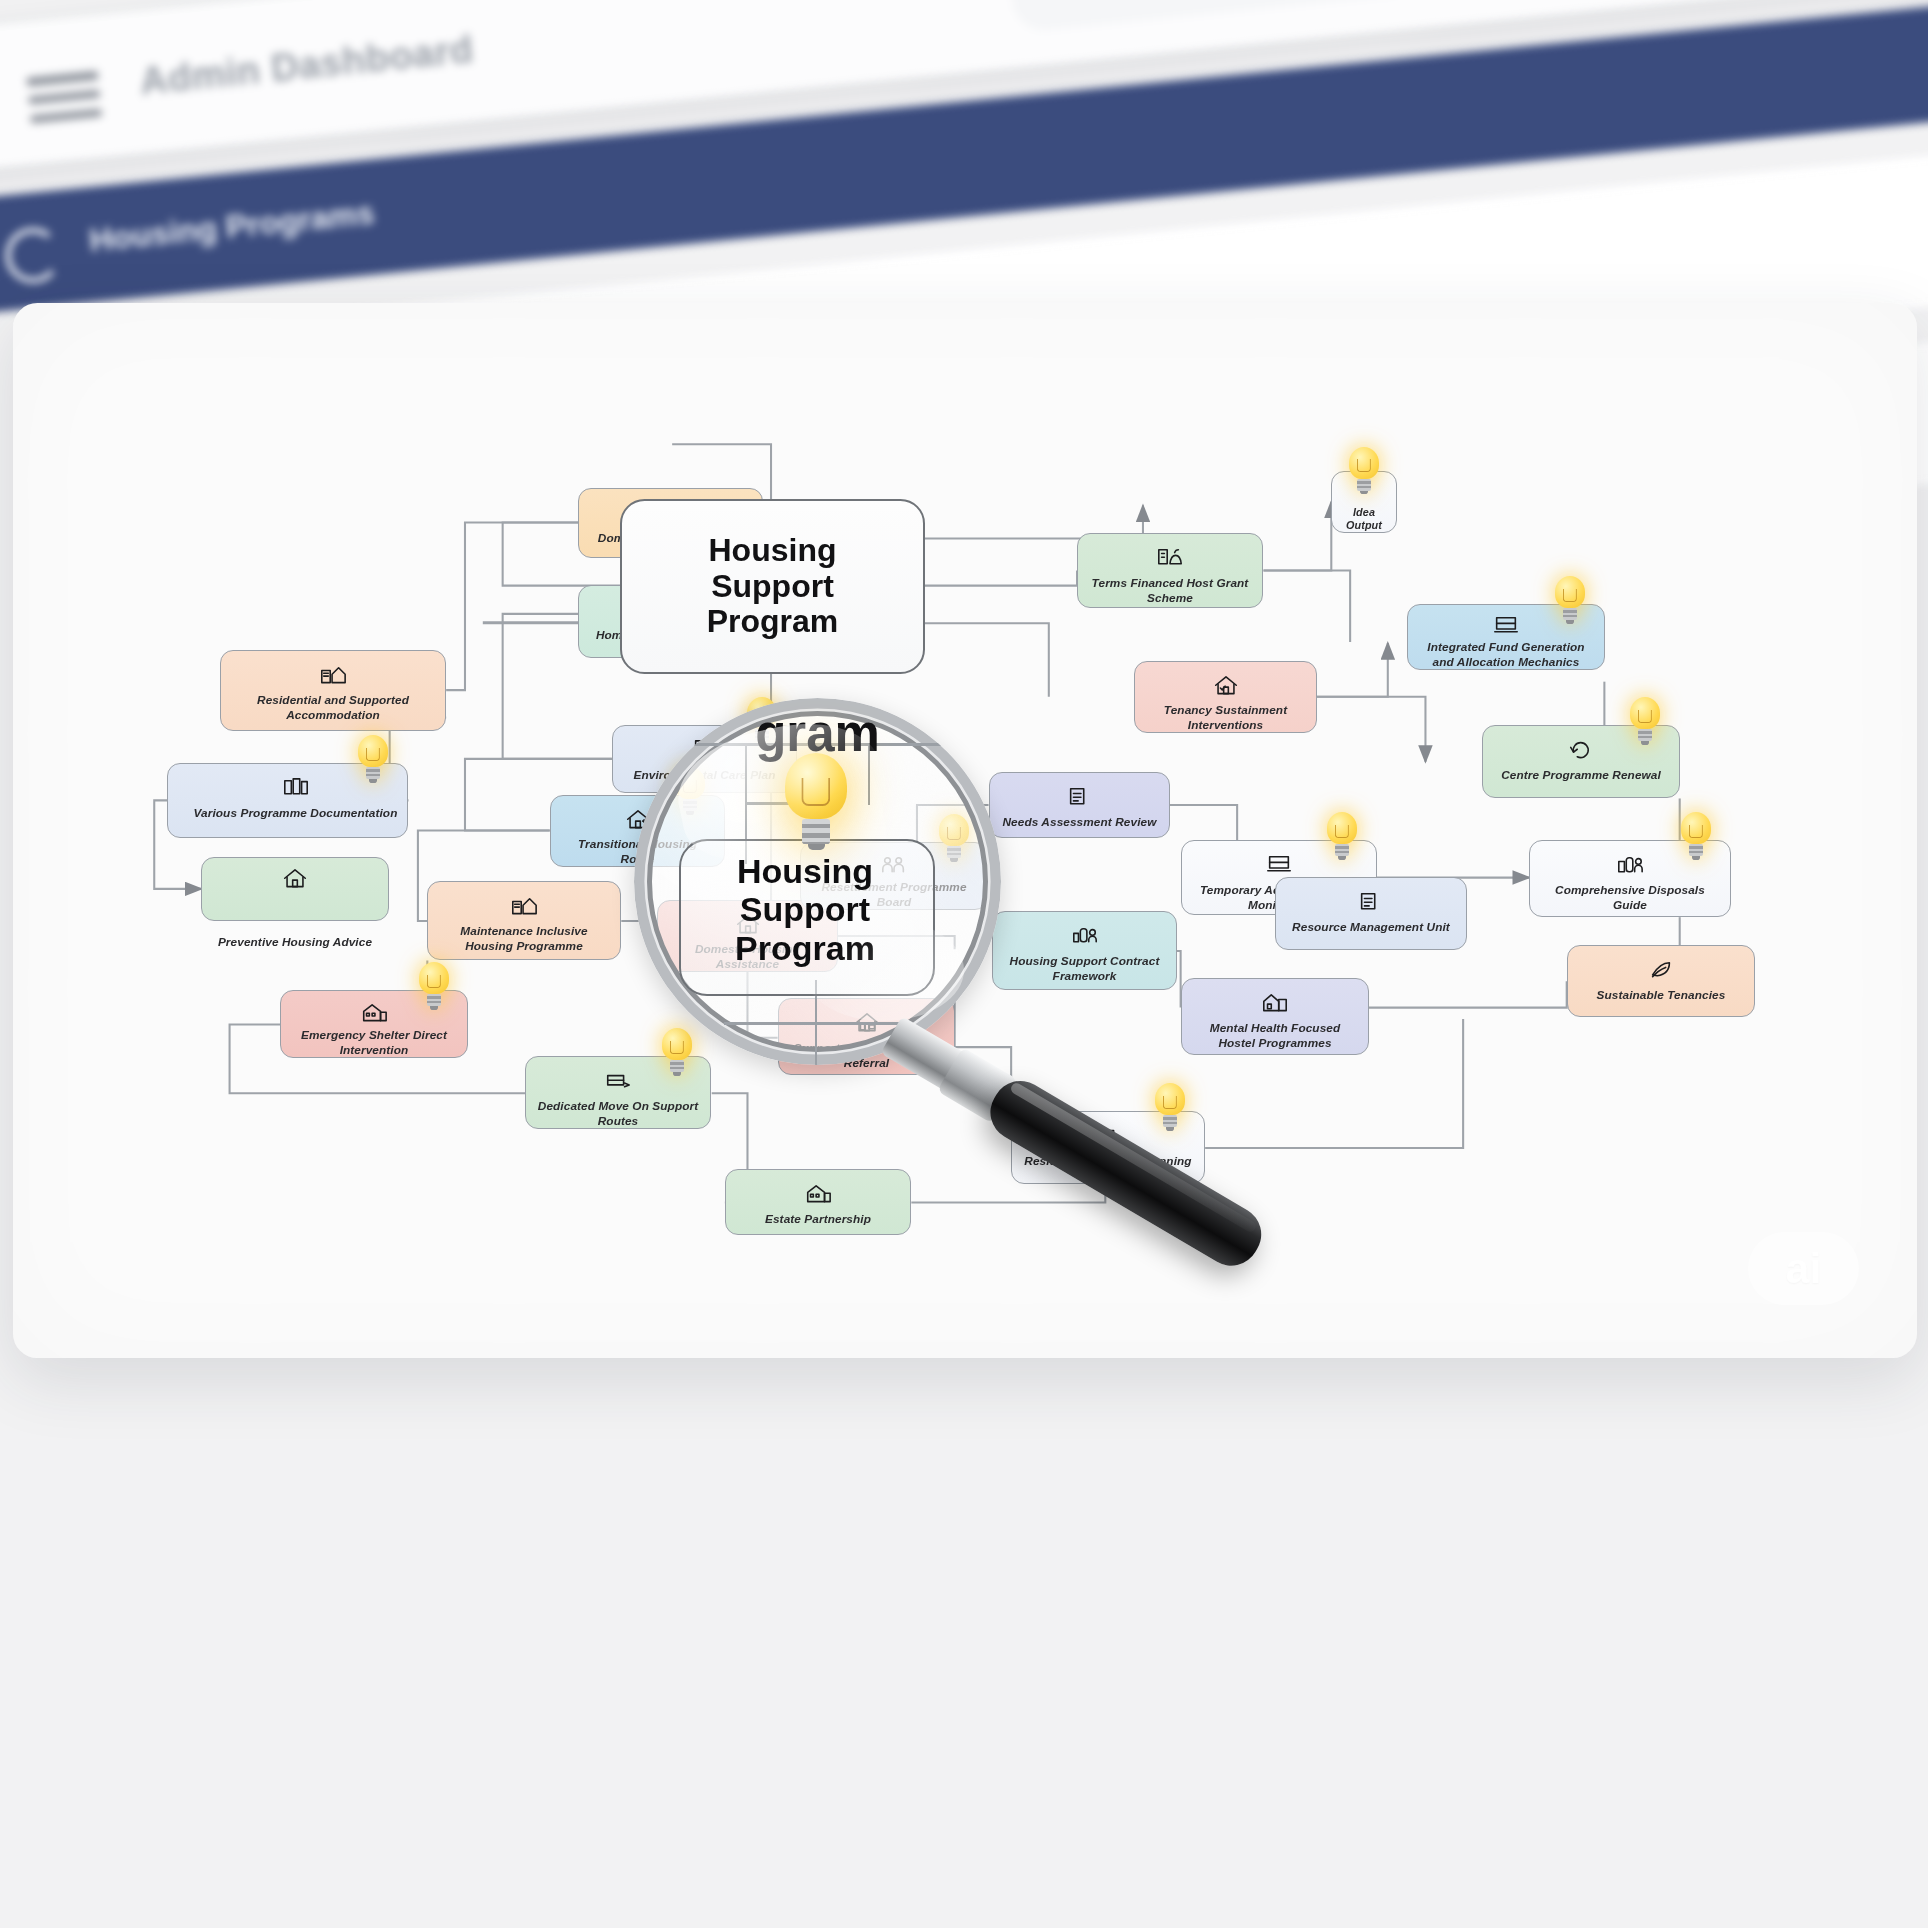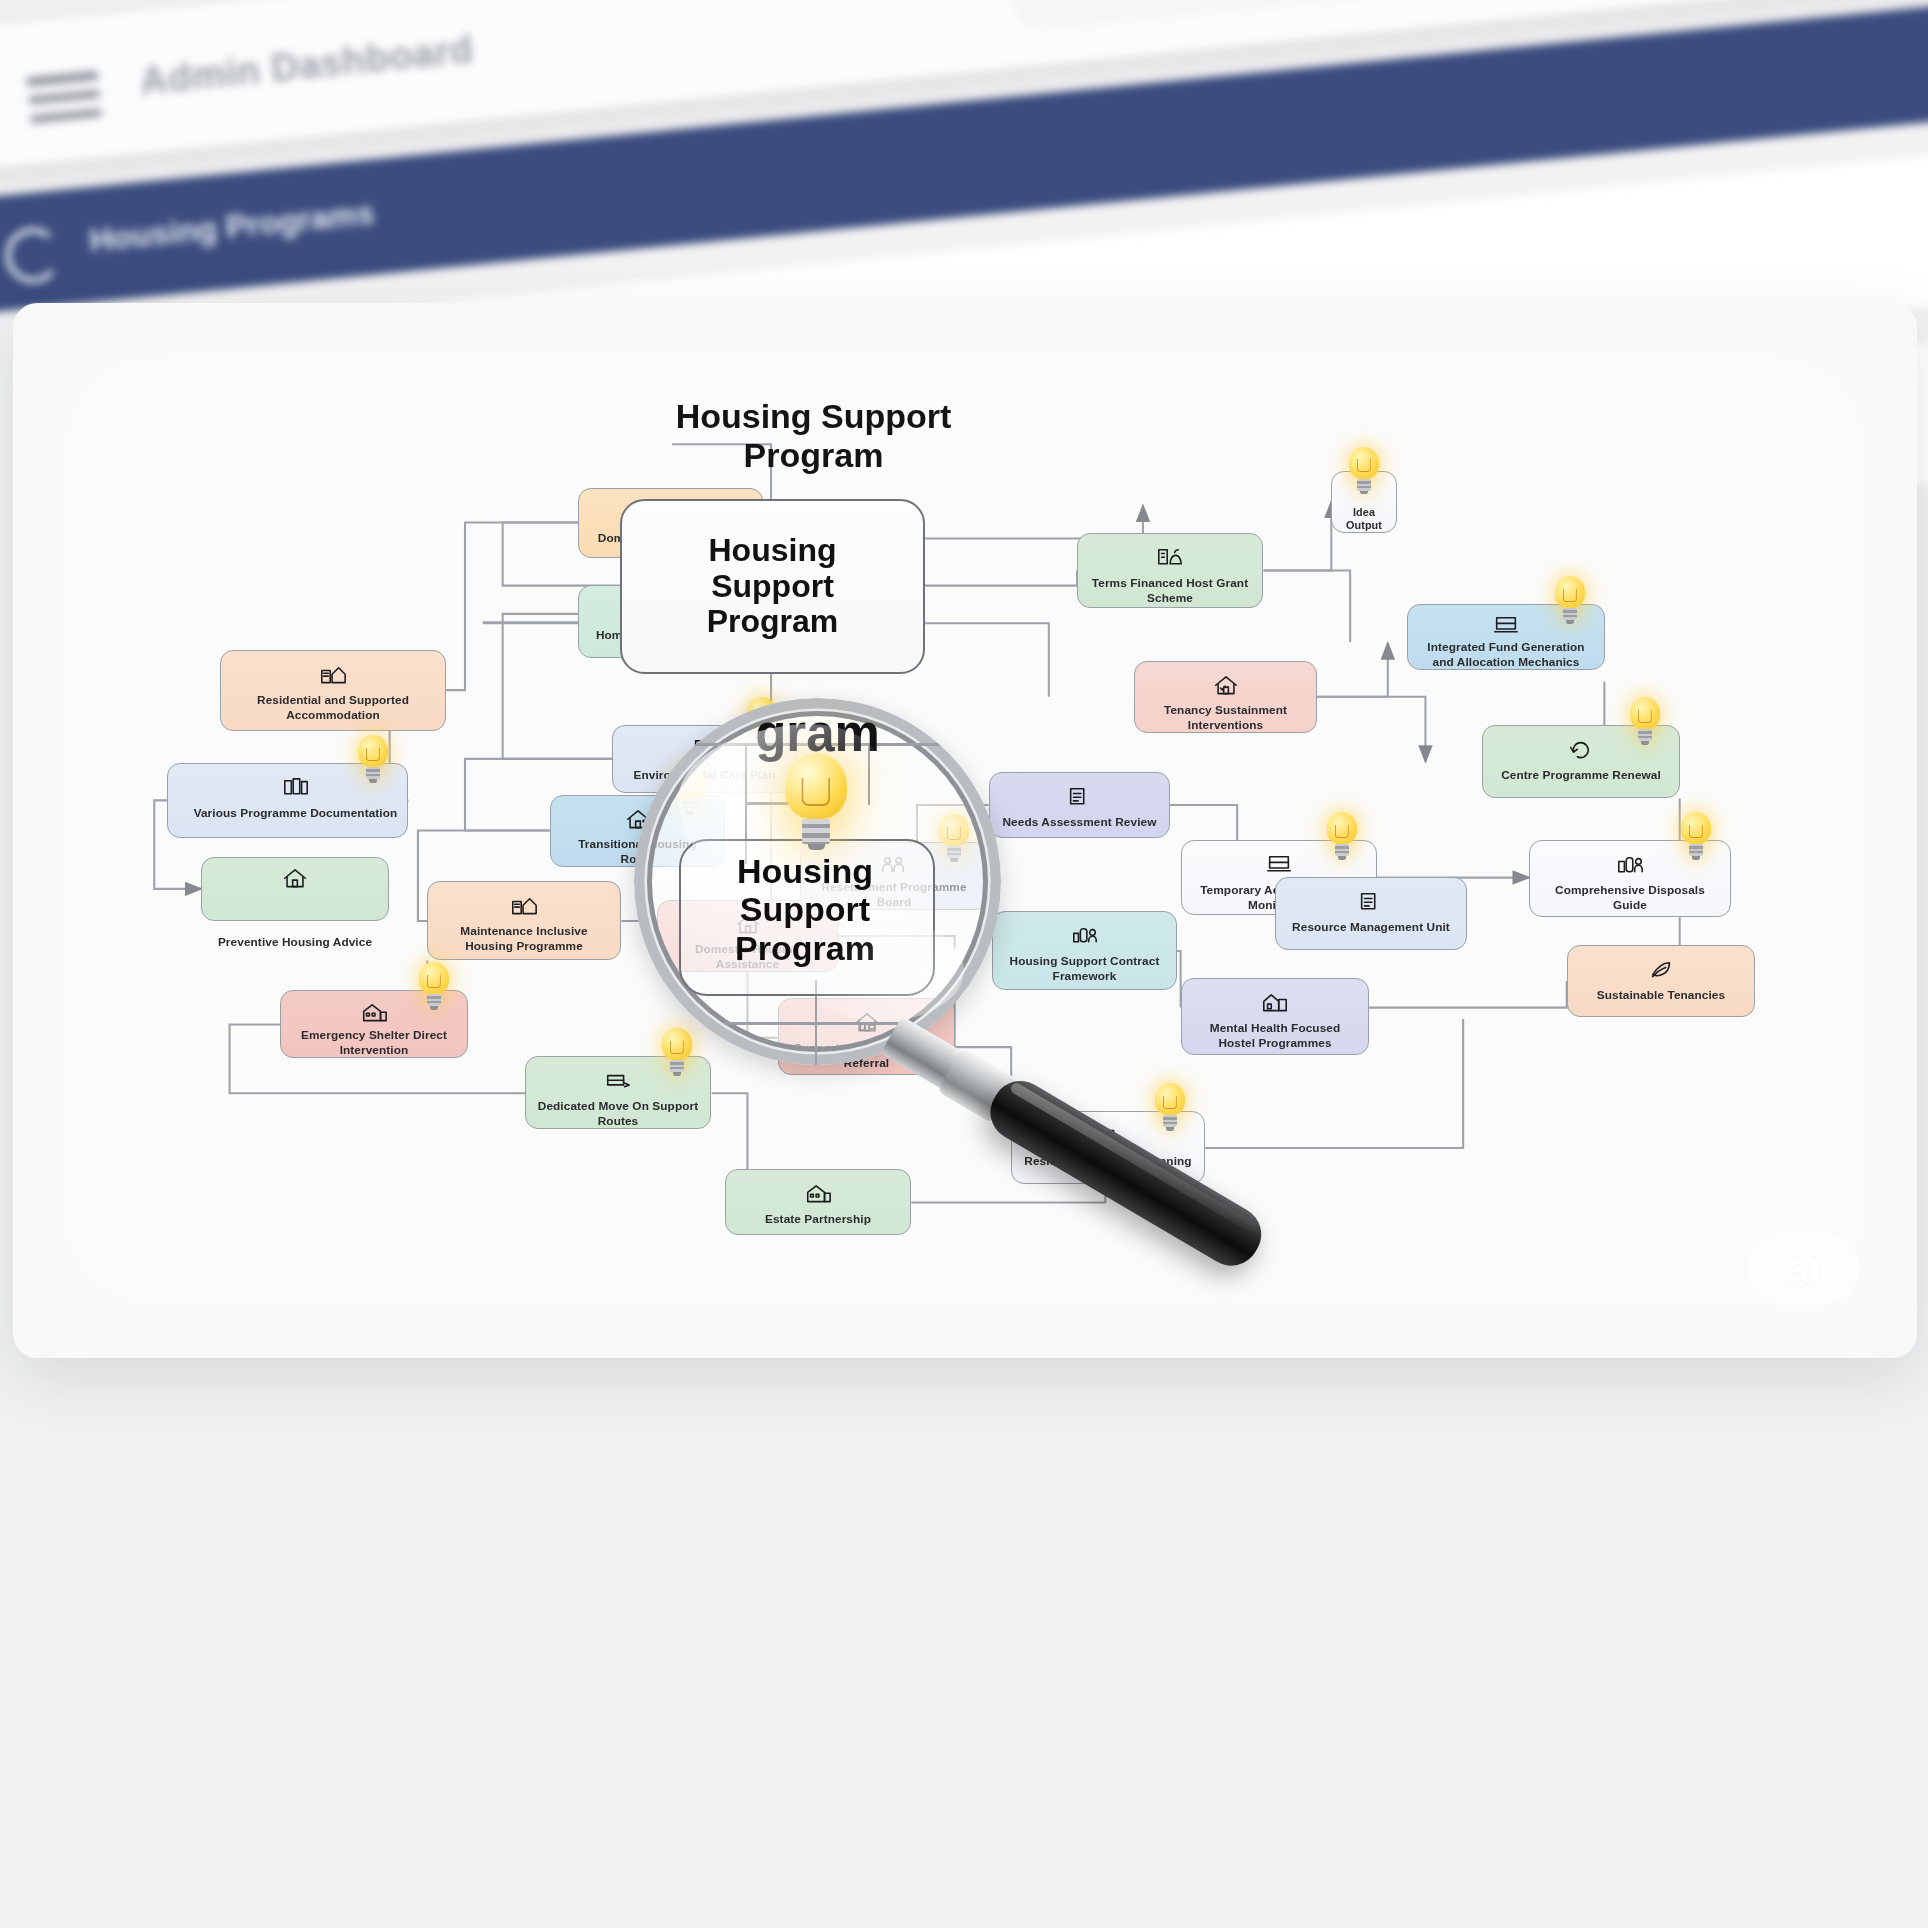--- a/index.html
+++ b/index.html
@@ -73,20 +73,21 @@
   #edges{position:absolute;left:0;top:0;width:1904px;height:1055px;}
 
   
   .node{
     position:absolute;
     border:1.5px solid #9aa0a8;
     display:flex;flex-direction:column;align-items:center;justify-content:flex-start;
     box-sizing:border-box;
     text-align:center;
     padding-top:7.5px;
+    font-style:italic;
   }
   .node.bump{
     border-radius:13px;
   }
   .node .nicon{
     height:32px;display:flex;align-items:center;justify-content:center;gap:4.7px;
     margin-bottom:2.8px;
   }
   .node .nlabel{
     font-size:11.8px;line-height:1.22;color:#2b2b2e;font-weight:600;
@@ -326,21 +327,20 @@
         <path d="M1384 418 H1500 V487" marker-end="url(#arw)"></path>
         <path d="M1690 402 V448"></path>
         <path d="M1448 610 H1610" marker-end="url(#arw)"></path>
         <path d="M1770 526 V570"></path>
         <path d="M1770 652 V682"></path>
         <path d="M1440 748 H1650 V720"></path>
         <path d="M1266 897 H1540 V760"></path>
       </g>
     </svg>
 
-    <div id="diagram-title">Housing Support Program</div>
 
     <div id="center-node">
       <div class="ctext">
         <span>Housing</span><br>
         <span>Support</span><br>
         <span>Program</span>
       </div>
     </div>
 
     <div id="node-layer">

